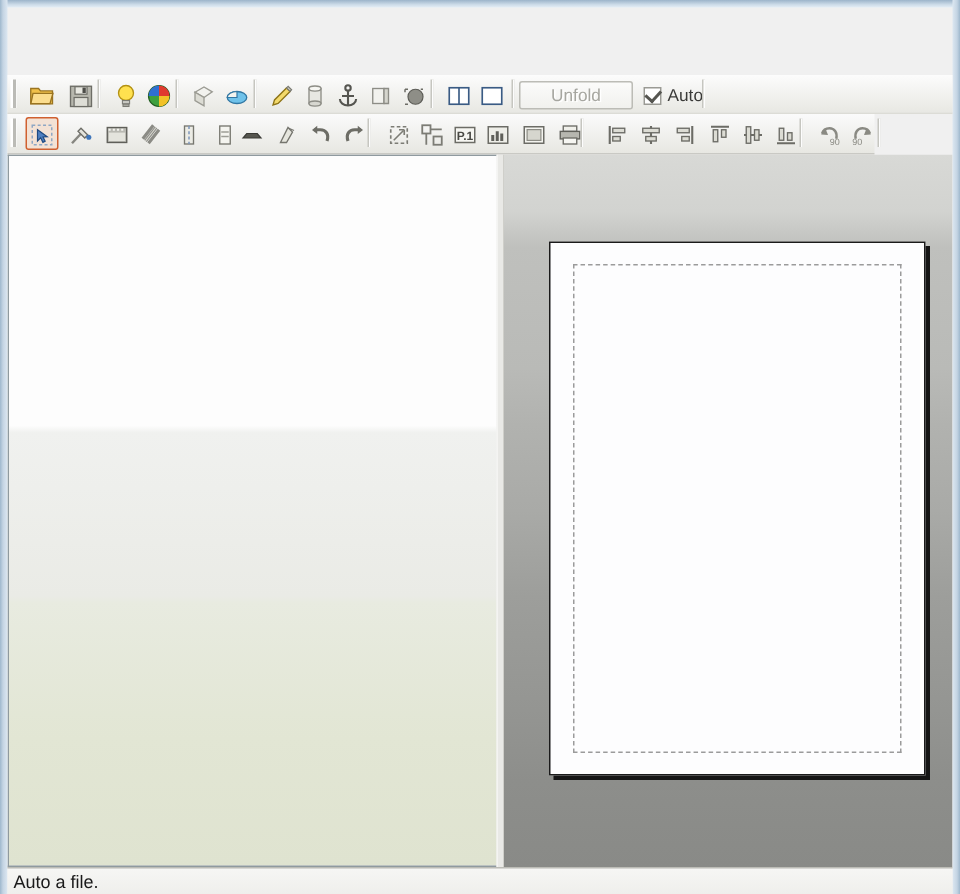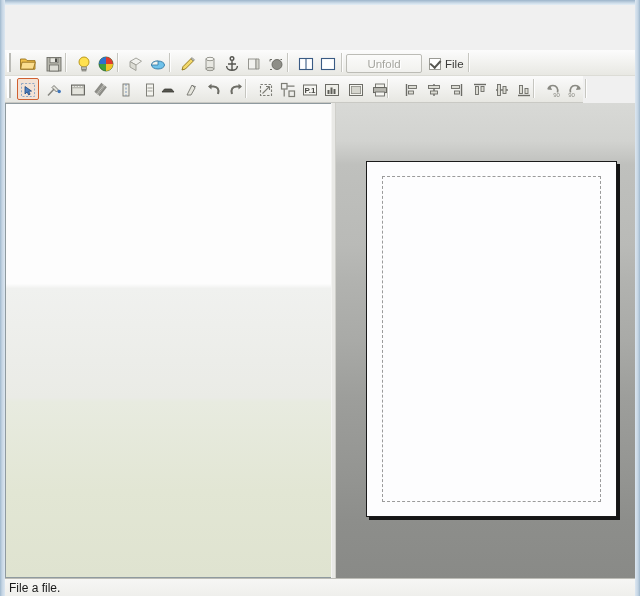--- a/index.html
+++ b/index.html
@@ -410,21 +410,21 @@
     </div>
 
     <div class="tb-sep" style="left:336px"></div>
 
     <div id="unfold-button">Unfold</div>
 
     <div id="auto-check-wrap">
       <div id="auto-checkbox">
           <span class="tick"></span>
         </div>
-      <span>File</span>
+      <span>Auto</span>
     </div>
 
     <div class="tb-sep" style="left:463px"></div>
   </div>
 
   <div id="toolbar2">
     <div class="tb-grip"></div>
 
     <div class="tbtn selected" style="left:12px">
       <svg width="18" height="18" viewBox="0 0 18 18">
@@ -607,16 +607,16 @@
     <div id="panel-2d">
       <div id="page-shadow"></div>
       <div id="page-sheet">
         <div id="page-margin"></div>
       </div>
     </div>
 
   </div>
 
   <div id="statusbar">
-    <div id="status-text">File a file.</div>
+    <div id="status-text">Auto a file.</div>
   </div>
 
 </div>
 
 </body></html>

